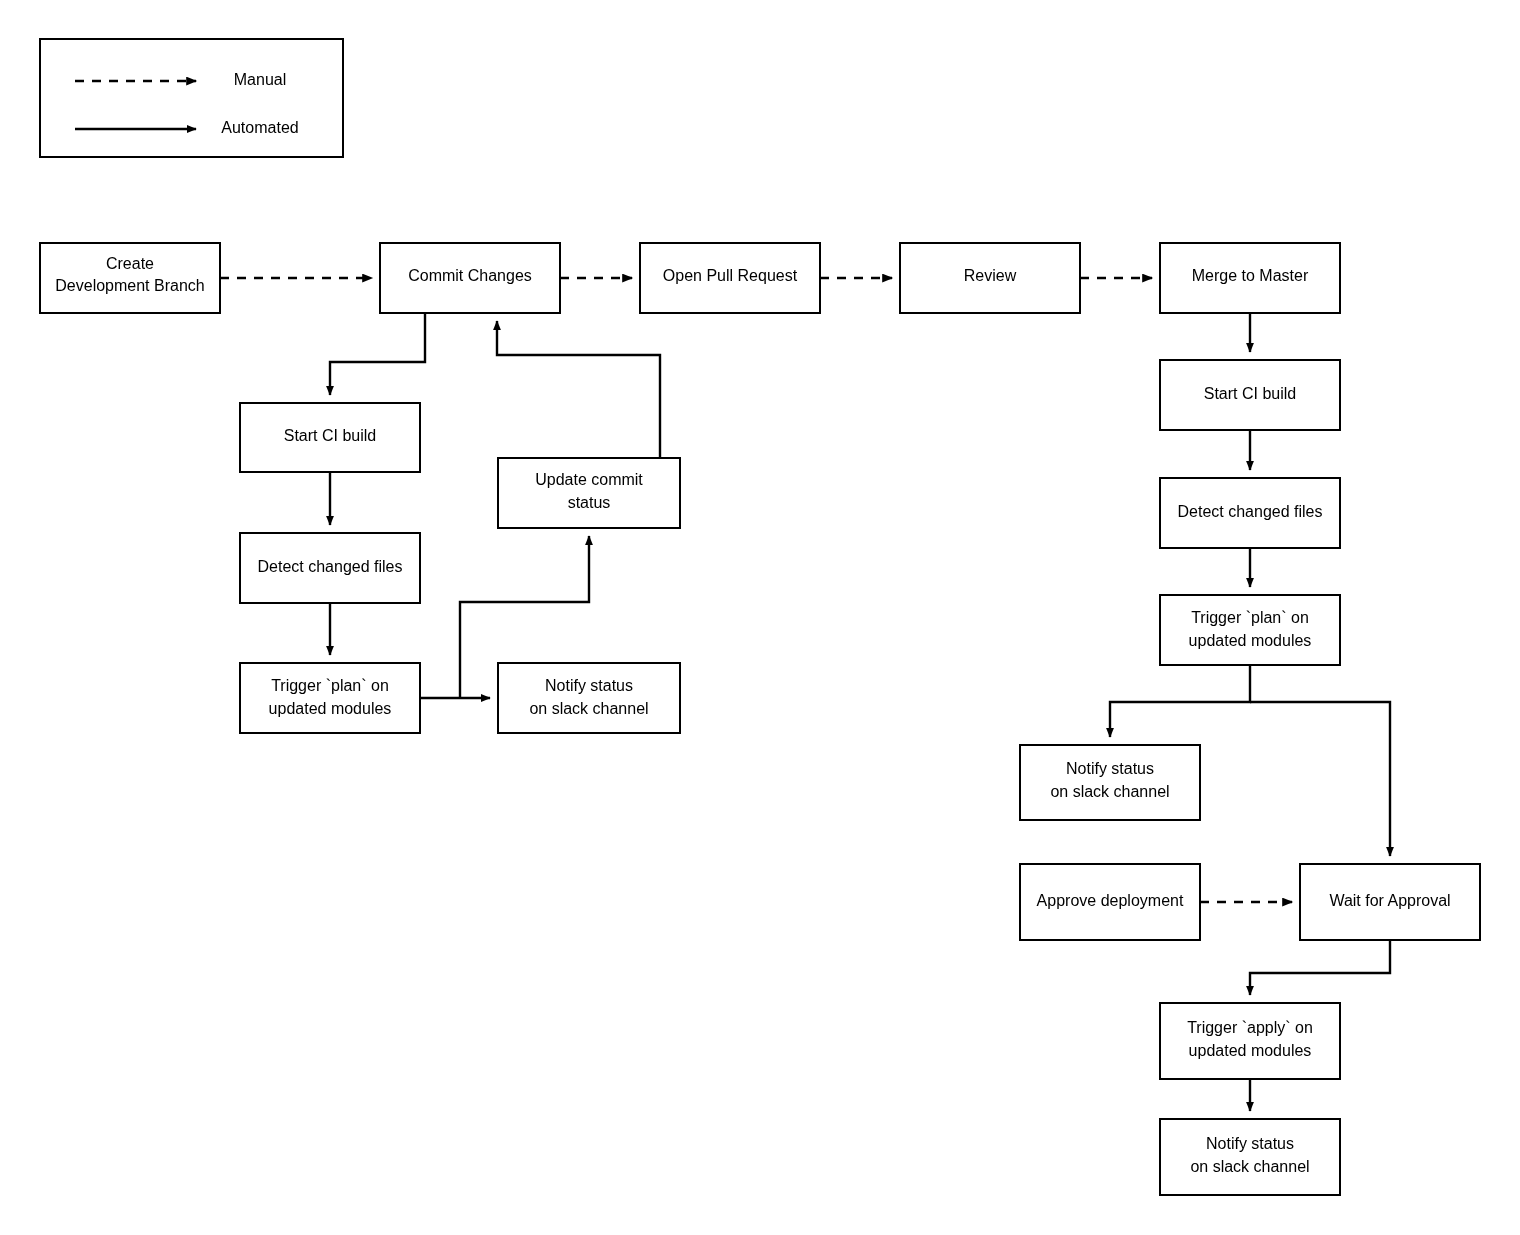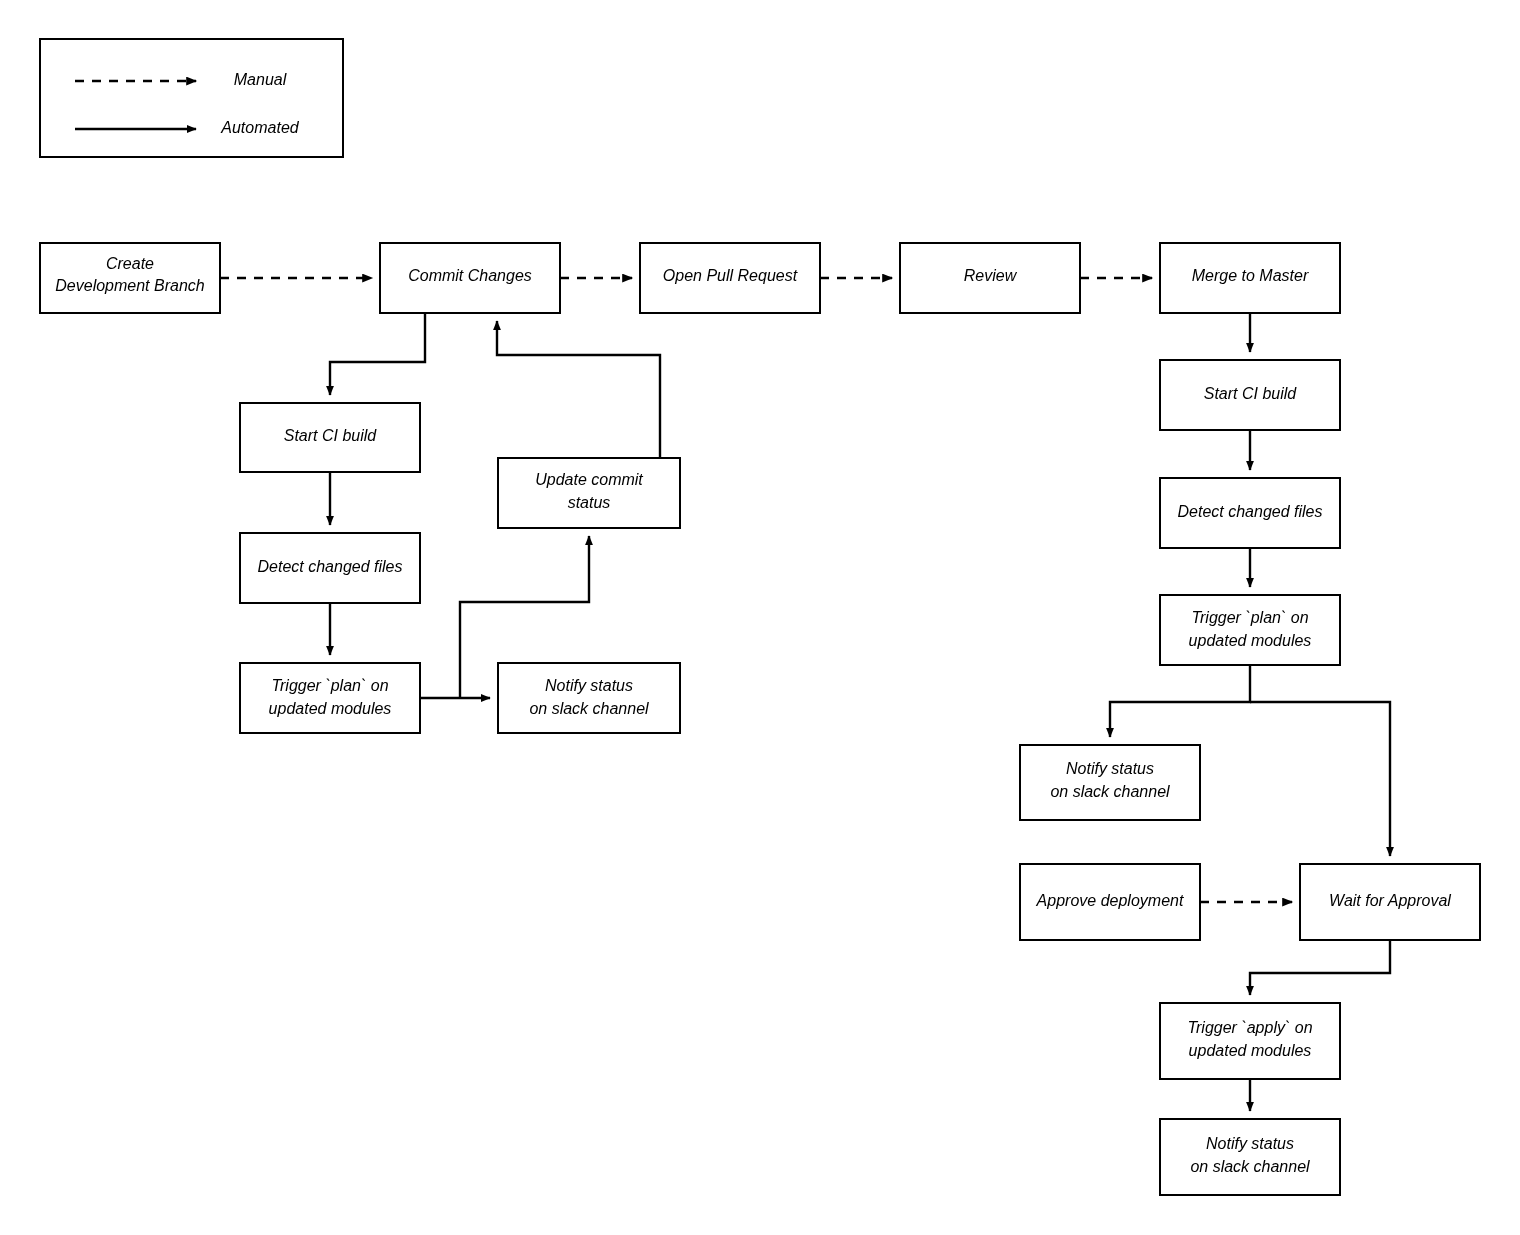--- a/index.html
+++ b/index.html
@@ -10,21 +10,20 @@
   body {
     width: 1520px;
     height: 1235px;
     font-family: "Liberation Sans", sans-serif;
     overflow: hidden;
   }
   #canvas {
     position: relative;
     width: 1520px;
     height: 1235px;
-    font-style: italic;
   }
   svg.flow {
     position: absolute;
     top: 0;
     left: 0;
     width: 1520px;
     height: 1235px;
   }
   .node-rect {
     fill: #ffffff;

